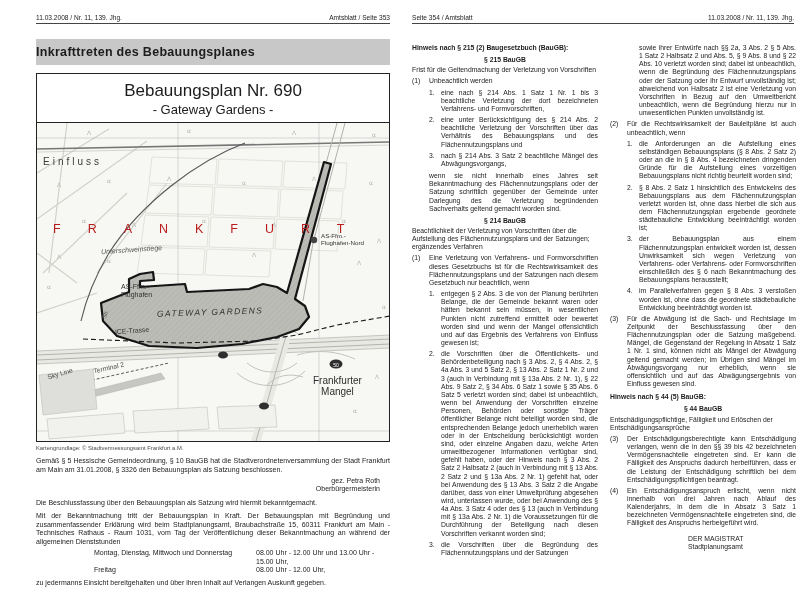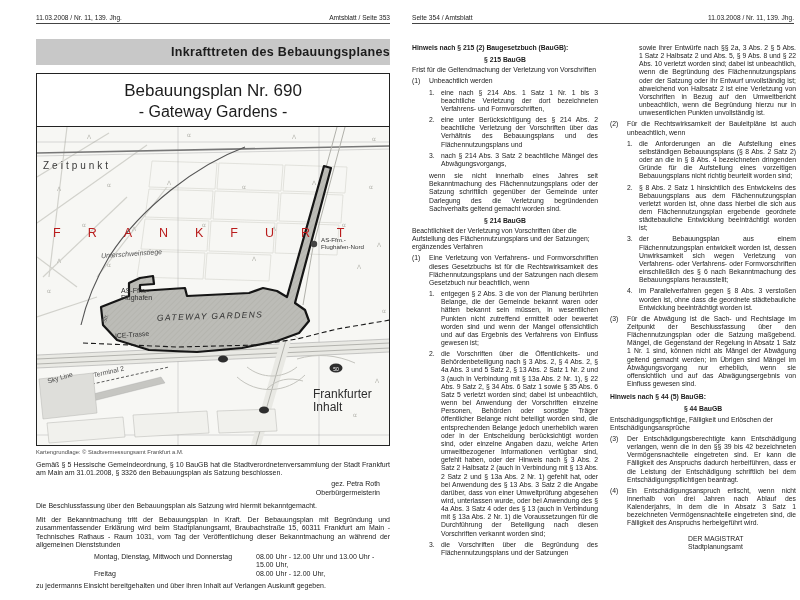--- a/index.html
+++ b/index.html
@@ -7,40 +7,40 @@
   .page{position:absolute;top:0;height:600px;box-sizing:border-box;}
   #page-left{left:0;width:400px;padding:14px 10px 0 36px;}
   #page-right{left:400px;width:400px;}
 
   
   .hdr{display:flex;justify-content:space-between;align-items:flex-end;
     font-size:6.6px;border-bottom:0.8px solid #444;padding-bottom:2px;}
   #page-right .hdr{margin:14px 6px 0 12px;}
 
   
-  .title-bar{margin-top:15px;background:#c8c8c8;text-align:right;
+  .title-bar{margin-top:15px;background:#c8c8c8;text-align:left;
     font-weight:bold;font-size:12.5px;padding:6px 0;letter-spacing:0.3px;}
   .map-box{margin-top:8px;border:1.4px solid #222;}
   .map-title{text-align:center;padding:7px 0 5px;border-bottom:1px solid #222;}
   .map-title .t1{font-size:17px;line-height:1.15;}
-  .map-title .t2{font-size:16px;line-height:1.15;margin-top:2px;}
+  .map-title .t2{font-size:13px;line-height:1.15;margin-top:2px;}
   .map-area{position:relative;width:100%;height:318px;overflow:hidden;background:#f7f7f4;}
   .map-area svg{position:absolute;left:0;top:0;}
   .ml{position:absolute;white-space:nowrap;line-height:1.08;}
   .ml-unterwald{left:6px;top:34px;font-size:10px;letter-spacing:3px;color:#3a3a3a;}
   .ml-frankfurt{left:16px;top:100px;font-size:12.5px;letter-spacing:27px;color:#b91c1c;}
   .ml-untersch{left:64px;top:123px;font-size:7px;font-style:italic;color:#555;transform:rotate(-4deg);}
   .ml-asnord{left:284px;top:110px;font-size:6.2px;color:#333;}
   .ml-as{left:84px;top:160px;font-size:7px;color:#2e2e2e;}
   .ml-gateway{left:120px;top:185px;font-size:8.5px;font-style:italic;letter-spacing:1.4px;color:#333;transform:rotate(-2deg);}
   .ml-ice{left:78px;top:204px;font-size:6.8px;color:#2e2e2e;transform:rotate(-4deg);}
   .ml-str{left:64px;top:188px;font-size:6px;color:#555;transform:rotate(-72deg);}
   .ml-skyline{left:10px;top:247px;font-size:6.8px;color:#4a4a4a;transform:rotate(-16deg);}
   .ml-terminal{left:56px;top:241px;font-size:6.8px;color:#555;transform:rotate(-13deg);}
-  .ml-kreuz{left:276px;top:261px;font-size:12px;color:#2e2e2e;}
+  .ml-kreuz{left:276px;top:253px;font-size:10px;color:#2e2e2e;text-align:center;}
   .map-caption{font-size:5.8px;color:#4a4a4a;margin-top:3px;}
 
   .body-l{font-size:7px;line-height:1.22;text-align:justify;hyphens:auto;}
   .p1{margin-top:6px;}
   .sig{margin-top:2px;text-align:right;padding-right:10px;font-size:7px;line-height:1.22;}
   .p2{margin-top:5px;}
   .p3{margin-top:5px;}
   .hours{margin:3px 0 0 58px;display:grid;grid-template-columns:162px auto;
     font-size:7px;line-height:1.22;}
   .p4{margin-top:4px;}
@@ -196,39 +196,39 @@
             <text x="215" y="134">Λ</text>
           <text x="320" y="142">Λ</text>
             <text x="345" y="186">α</text>
             <text x="338" y="256">Λ</text>
           <text x="316" y="290">α</text>
             <text x="10" y="166">α</text>
             <text x="340" y="120">Λ</text>
         </g>
       </svg>
 
-      <span class="ml ml-unterwald">Zeitpunkt</span>
+      <span class="ml ml-unterwald">Einfluss</span>
       <span class="ml ml-frankfurt">FRANKFURT</span>
       <span class="ml ml-untersch">Unterschweinstiege</span>
       <div class="ml ml-asnord">
         <div>AS-Ffm.-</div>
         <div>Flughafen-Nord</div>
       </div>
       <div class="ml ml-as">
         <div>AS-Ffm.-</div>
         <div>Flughafen</div>
       </div>
       <span class="ml ml-gateway">GATEWAY GARDENS</span>
       <span class="ml ml-ice">ICE-Trasse</span>
       <span class="ml ml-str">Str.</span>
       <span class="ml ml-skyline">Sky Line</span>
       <span class="ml ml-terminal">Terminal 2</span>
       <div class="ml ml-kreuz">
         <div>Frankfurter</div>
-        <div>Inhalt</div>
+        <div>Mangel</div>
       </div>
     </div>
   </div>
 
   <div class="map-caption">Kartengrundlage: © Stadtvermessungsamt Frankfurt a.M.</div>
 
   <div class="body-l p1">Gemäß § 5 Hessische Gemeindeordnung, § 10 BauGB hat die Stadtverordnetenversammlung der Stadt Frankfurt am Main am 31.01.2008, § 3326 den Bebauungsplan als Satzung beschlossen.</div>
 
   <div class="sig">
     <div>gez. Petra Roth</div>

